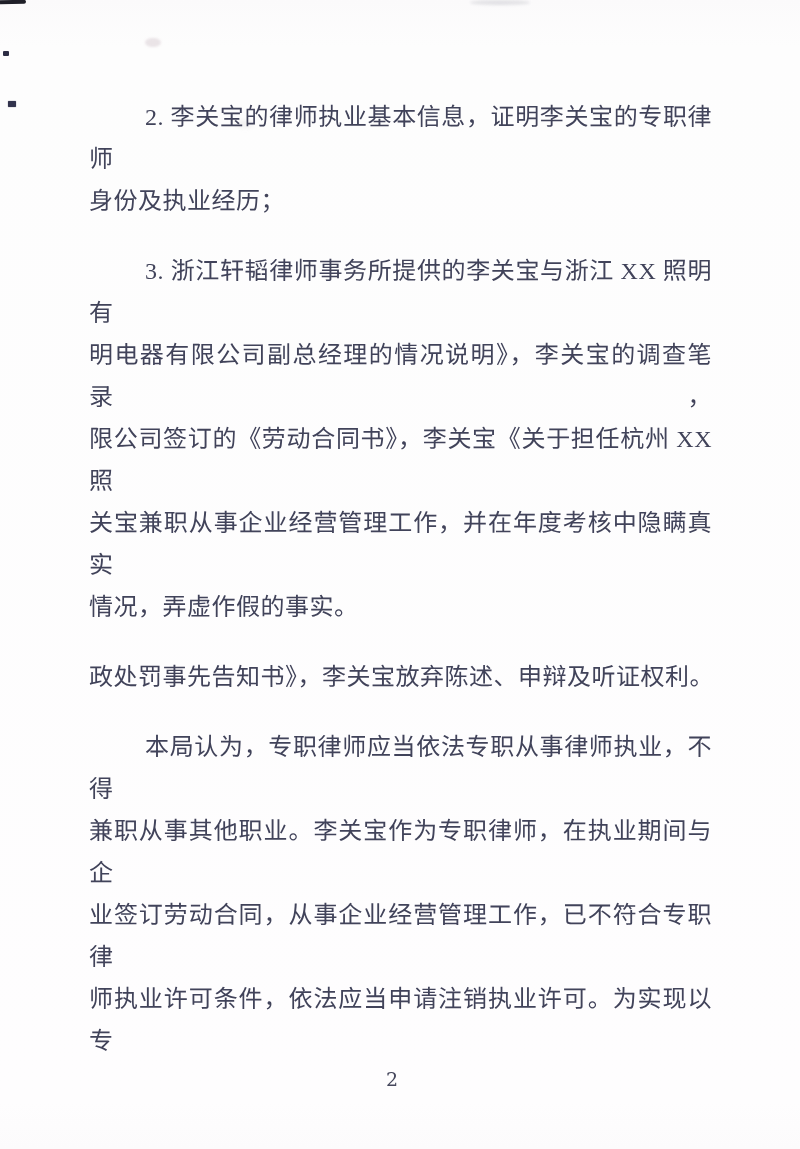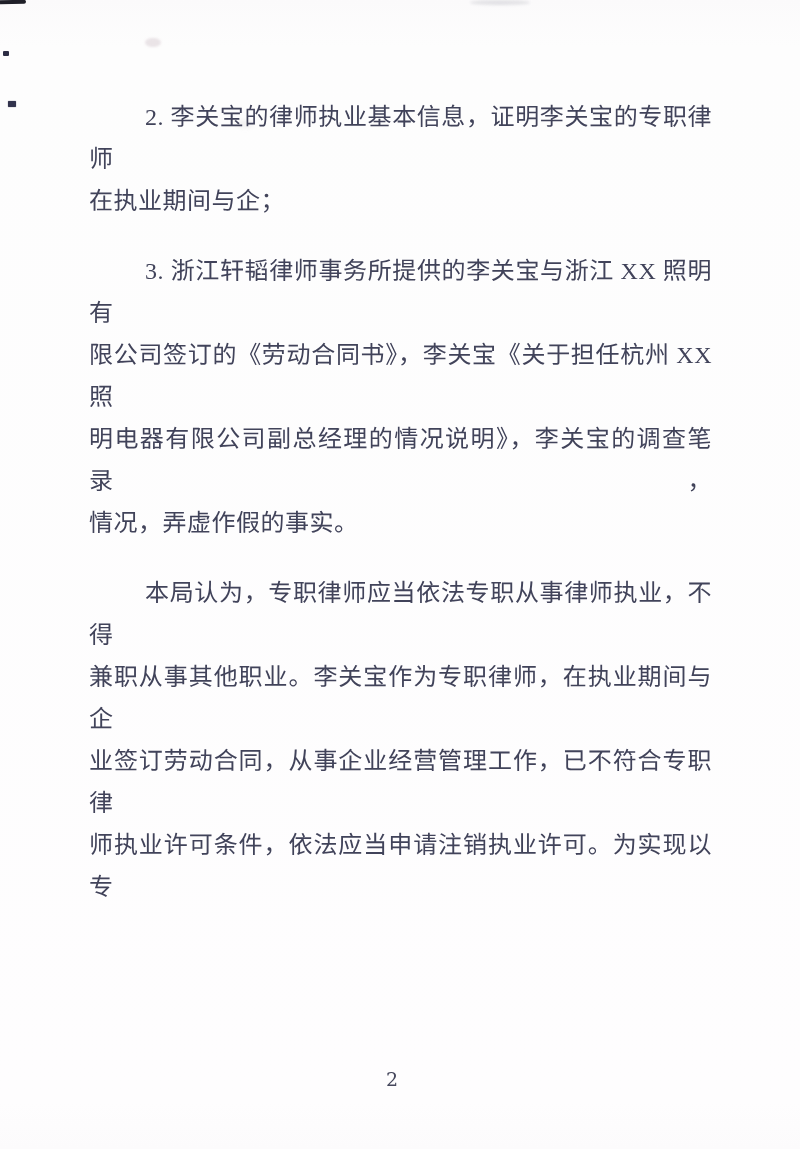--- a/index.html
+++ b/index.html
@@ -97,29 +97,31 @@
   <span class="artifact edge-smudge-topleft"></span>
   <span class="artifact speck-1"></span>
   <span class="artifact speck-2"></span>
   <span class="artifact smudge-1"></span>
   <span class="artifact smudge-2"></span>
   <span class="artifact smudge-3"></span>
 
   <div class="doc-body">
       <div class="paragraph">
         <div class="line indent fill">2. 李关宝的律师执业基本信息，证明李关宝的专职律师</div>
-        <div class="line">在执业期间与企；</div>
+        <div class="line">身份及执业经历；</div>
       </div>
       <div class="paragraph">
         <div class="line indent fill">3. 浙江轩韬律师事务所提供的李关宝与浙江 XX 照明有</div>
+        <div class="line fill">明电器有限公司副总经理的情况说明》，李关宝的调查笔录，</div>
         <div class="line fill">限公司签订的《劳动合同书》，李关宝《关于担任杭州 XX 照</div>
-        <div class="line fill">明电器有限公司副总经理的情况说明》，李关宝的调查笔录，</div>
+        <div class="line fill">关宝兼职从事企业经营管理工作，并在年度考核中隐瞒真实</div>
         <div class="line">情况，弄虚作假的事实。</div>
       </div>
       <div class="paragraph">
+        <div class="line">政处罚事先告知书》，李关宝放弃陈述、申辩及听证权利。</div>
       </div>
       <div class="paragraph">
         <div class="line indent fill">本局认为，专职律师应当依法专职从事律师执业，不得</div>
         <div class="line fill">兼职从事其他职业。李关宝作为专职律师，在执业期间与企</div>
         <div class="line fill">业签订劳动合同，从事企业经营管理工作，已不符合专职律</div>
         <div class="line fill">师执业许可条件，依法应当申请注销执业许可。为实现以专</div>
       </div>
     </div>
 
   <div class="page-footer">2</div>

